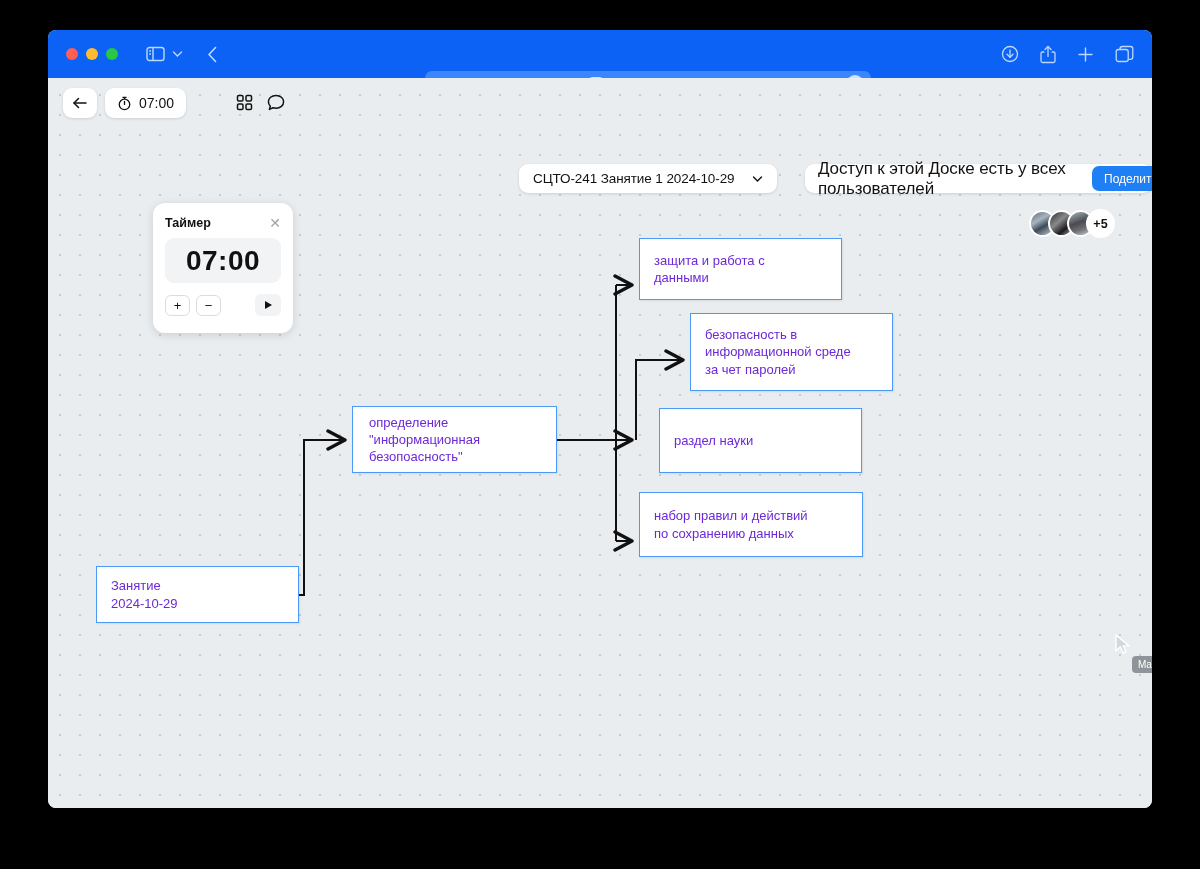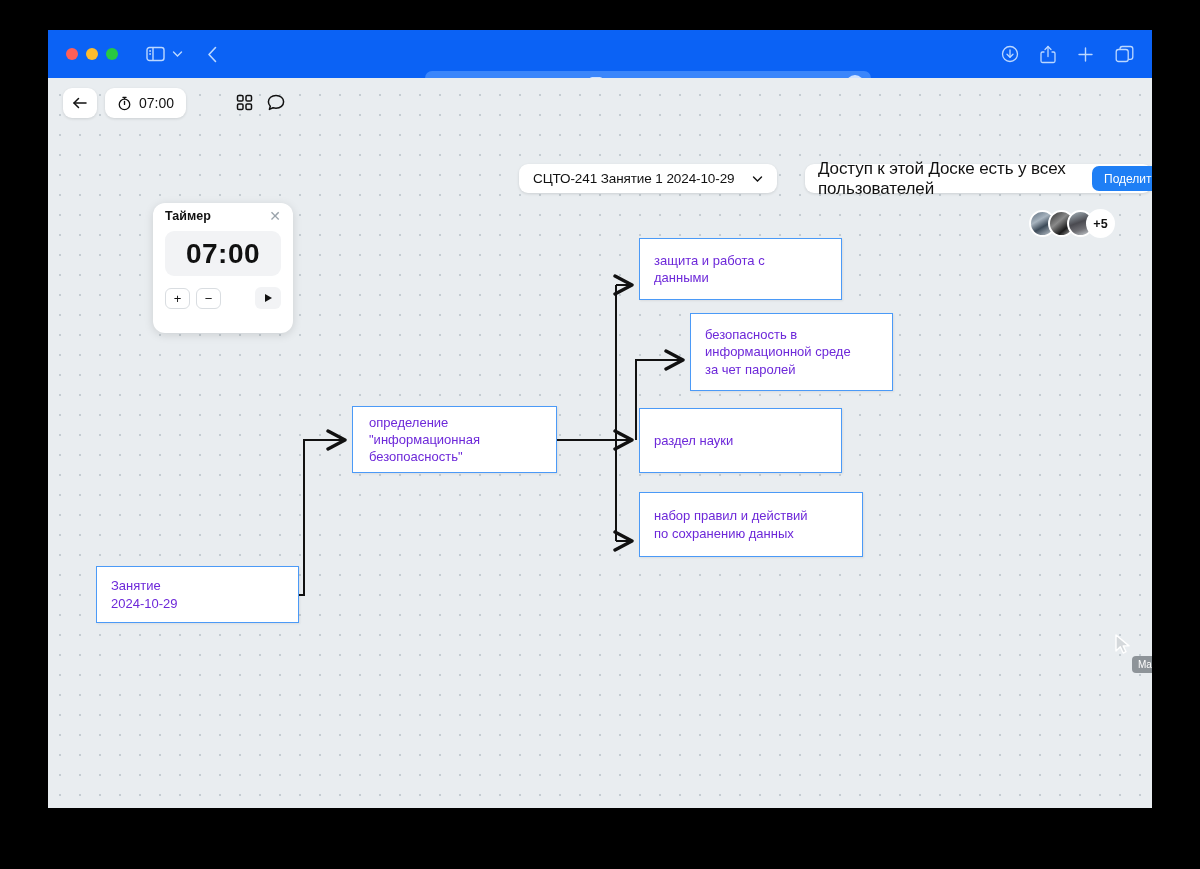--- a/index.html
+++ b/index.html
@@ -8,21 +8,21 @@
     background: #000;
     font-family: "Liberation Sans", sans-serif;
     overflow: hidden;
   }
 
   
   .window {
     position: absolute;
     left: 48px; top: 30px;
     width: 1104px; height: 778px;
-    border-radius: 0;
+    border-radius: 8px;
     overflow: hidden;
     background: #e9edf0;
     box-shadow: 0 4px 24px rgba(0,0,0,.5);
   }
 
   
   .chrome {
     position: relative;
     height: 48px;
     background: #0b62f5;
@@ -145,21 +145,21 @@
     display: flex; align-items: center; justify-content: center;
     font-size: 12.5px; font-weight: 600; color: #111;
   }
 
   
   .timer-widget {
     position: absolute; left: 105px; top: 125px;
     width: 140px; height: 130px;
     background: #fff; border-radius: 12px;
     box-shadow: 0 2px 10px rgba(0,0,0,.13);
-    padding: 6px 12px;
+    padding: 13px 12px;
   }
   .timer-head { display: flex; justify-content: space-between; align-items: center; }
   .timer-title { font-size: 12.5px; font-weight: 600; color: #111; }
   .timer-close { color: #9aa3ab; font-size: 14px; cursor: pointer; line-height: 1; }
   .timer-display {
     margin-top: 8px;
     height: 45px;
     background: #f2f3f5; border-radius: 9px;
     display: flex; align-items: center; justify-content: center;
     font-size: 28px; font-weight: 700; color: #111;
@@ -389,21 +389,21 @@
       </div>
       <div class="node" style="left:591px; top:160px; width:203px; height:62px;">
         <span>защита и работа с
 данными</span>
       </div>
       <div class="node" style="left:642px; top:235px; width:203px; height:78px;">
         <span>безопасность в
 информационной среде
 за чет паролей</span>
       </div>
-      <div class="node" style="left:591px; top:330px; width:203px; height:65px;">
+      <div class="node" style="left:611px; top:330px; width:203px; height:65px;">
         <span>раздел науки</span>
       </div>
       <div class="node" style="left:591px; top:414px; width:224px; height:65px;">
         <span>набор правил и действий
 по сохранению данных</span>
       </div>
     </div>
 
     <div class="remote-cursor">
       <svg width="17" height="22" viewBox="0 0 17 22">

